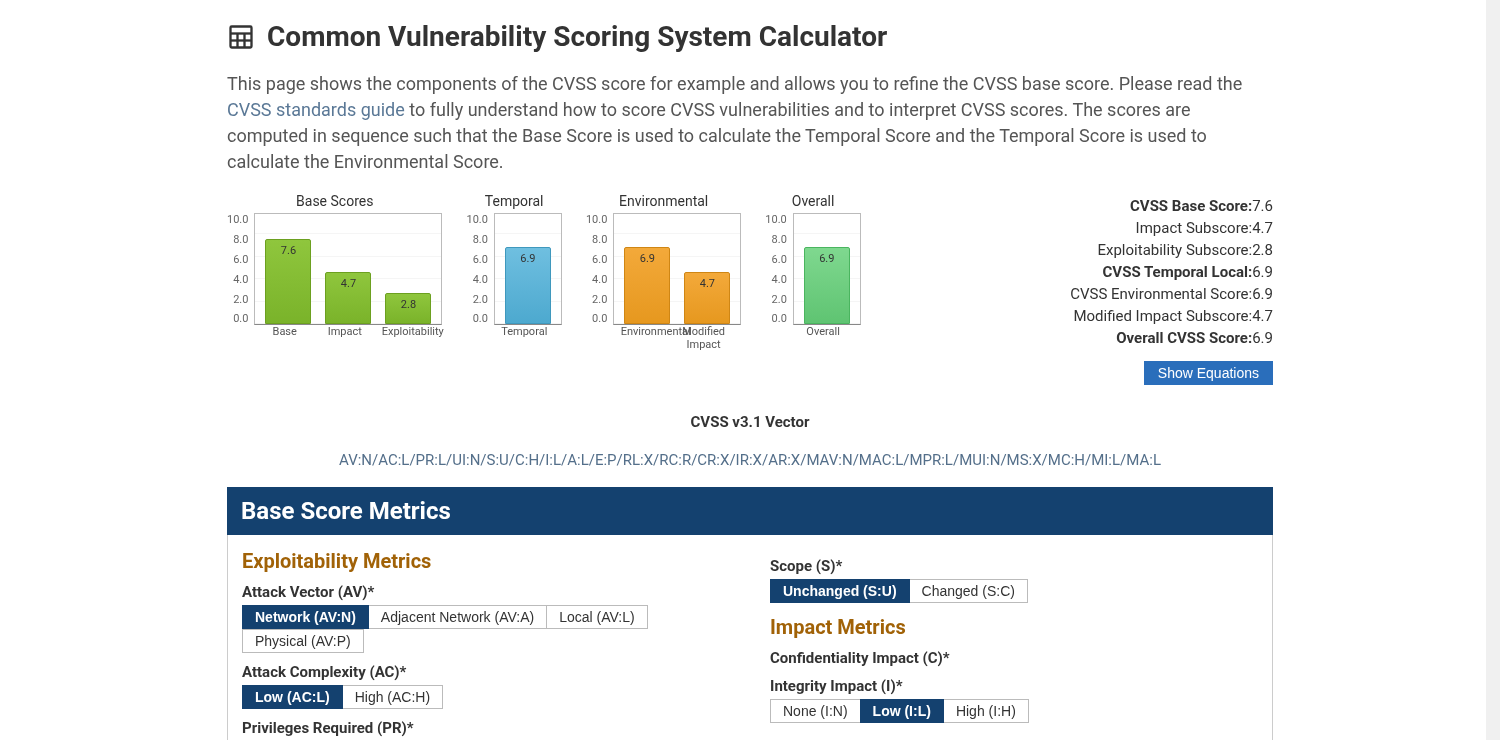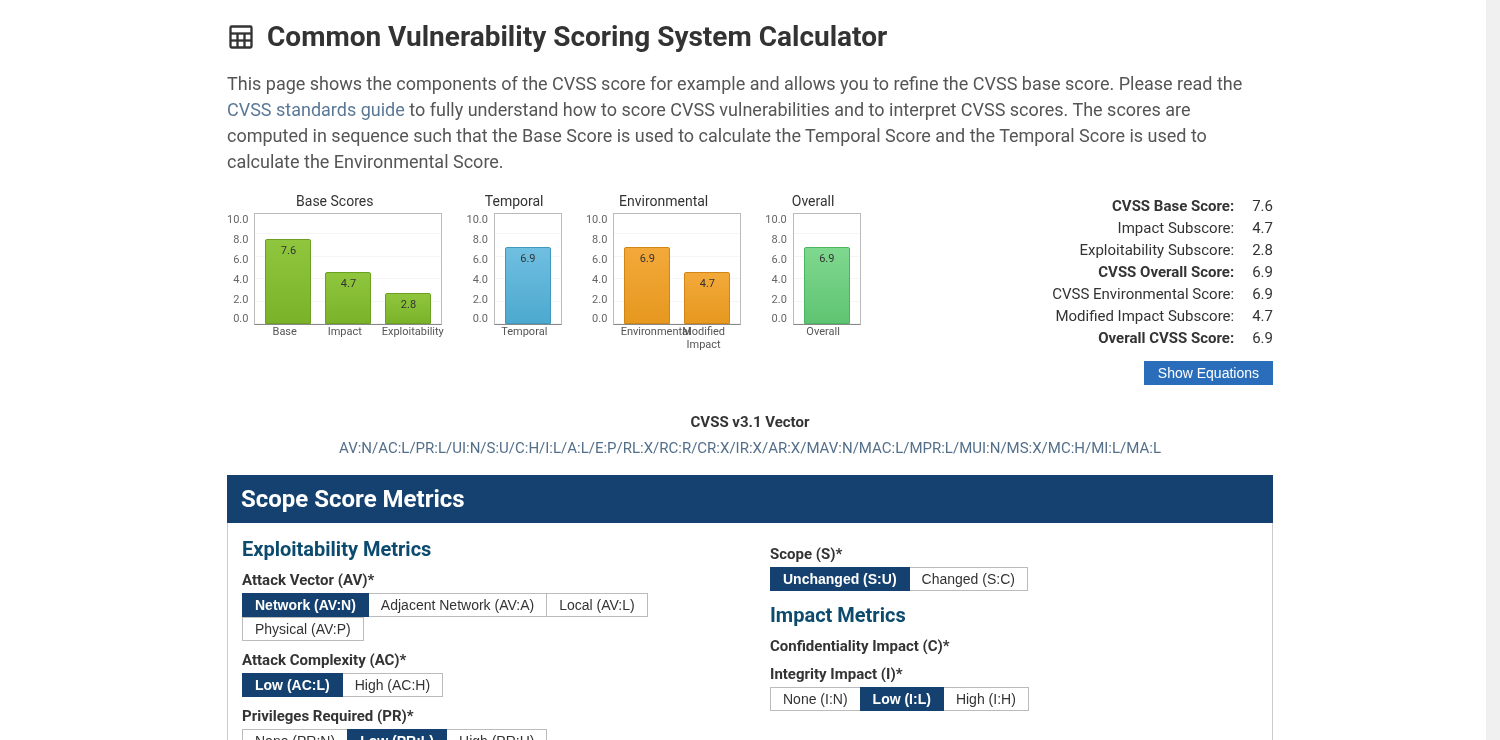--- a/index.html
+++ b/index.html
@@ -94,56 +94,56 @@
   .bar.orange { background:linear-gradient(#f3a93a,#e6981f); border:1px solid #cf8614; }
   .bar.mint   { background:linear-gradient(#7fd88f,#5fc472); border:1px solid #4ab55f; }
   .xlabels { display:flex; gap:14px; padding-left:20px; }
   .xlab { width:46px; text-align:center; font-size:11px; color:#555; }
   .score-summary {
     flex:1;
     font-size:15px;
     color:#333;
     margin-top:4px;
   }
-  .score-summary .row { display:flex; justify-content:flex-end; gap:18px; margin-bottom:4px; }
+  .score-summary .row { display:flex; justify-content:flex-end; gap:0; margin-bottom:4px; }
   .score-summary .lbl { text-align:right; }
   .score-summary .bold { font-weight:700; }
   .show-eq {
     float:right;
     margin-top:10px;
     background:#2a6ebb;
     color:#fff;
     border:none;
     padding:4px 14px;
     font-size:14px;
     cursor:pointer;
   }
   .vector-block { clear:both; text-align:center; margin-top:28px; }
-  .vector-title { font-weight:700; font-size:15px; margin-bottom:8px; }
+  .vector-title { font-weight:700; font-size:15px; margin-bottom:20px; }
   .vector-str { color:#546f8a; font-size:15px; }
   .section-header {
     background:#14416f;
     color:#fff;
     font-size:24px;
     font-weight:700;
     padding:10px 14px;
     margin-top:18px;
   }
   .section-body {
     border:1px solid #ccc;
     border-top:none;
     padding:12px 14px 16px 14px;
     display:flex;
     gap:40px;
   }
   .col { flex:1; }
   .subhead {
     font-size:20px;
     font-weight:700;
-    color:#0c4a6e;
+    color:#a16207;
     margin:2px 0 8px 0;
   }
   .metric-label {
     font-size:15px;
     font-weight:700;
     color:#333;
     margin:10px 0 4px 0;
   }
   .btn-row { display:flex; flex-wrap:wrap; gap:0; }
   .opt {
@@ -299,21 +299,21 @@
           </div>
           <div class="row">
             <span class="lbl">Impact Subscore:</span>
             <span>4.7</span>
           </div>
           <div class="row">
             <span class="lbl">Exploitability Subscore:</span>
             <span>2.8</span>
           </div>
           <div class="row">
-            <span class="lbl bold">CVSS Overall Score:</span>
+            <span class="lbl bold">CVSS Temporal Local:</span>
             <span>6.9</span>
           </div>
           <div class="row">
             <span class="lbl">CVSS Environmental Score:</span>
             <span>6.9</span>
           </div>
           <div class="row">
             <span class="lbl">Modified Impact Subscore:</span>
             <span>4.7</span>
           </div>
@@ -324,21 +324,21 @@
         </div>
       <button class="show-eq">Show Equations</button>
     </div>
   </div>
 
   <div class="vector-block">
     <div class="vector-title">CVSS v3.1 Vector</div>
     <div class="vector-str">AV:N/AC:L/PR:L/UI:N/S:U/C:H/I:L/A:L/E:P/RL:X/RC:R/CR:X/IR:X/AR:X/MAV:N/MAC:L/MPR:L/MUI:N/MS:X/MC:H/MI:L/MA:L</div>
   </div>
 
-  <div class="section-header">Scope Score Metrics</div>
+  <div class="section-header">Base Score Metrics</div>
   <div class="section-body">
     <div class="col" id="left-col">
         <div class="subhead">Exploitability Metrics</div>
         <div class="metric-label">Attack Vector (AV)*</div>
         <div class="btn-row">
           <button class="opt sel">Network (AV:N)</button>
           <button class="opt">Adjacent Network (AV:A)</button>
           <button class="opt">Local (AV:L)</button>
           <button class="opt">Physical (AV:P)</button>
         </div>

